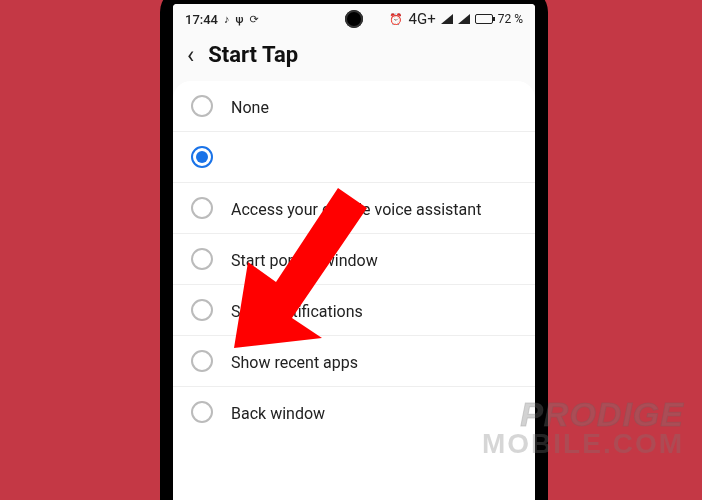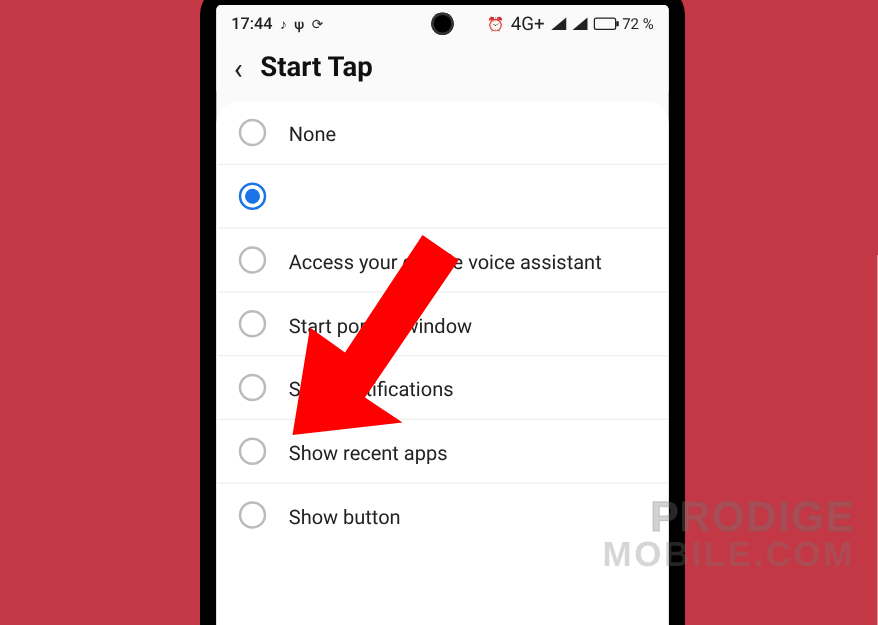--- a/index.html
+++ b/index.html
@@ -141,20 +141,21 @@
     bottom: 40px;
     text-align: right;
     pointer-events: none;
     z-index: 60;
     opacity: 0.55;
   }
   .wm-top {
     font-family: Arial, sans-serif;
     font-size: 34px;
     font-weight: 900;
+    font-style: italic;
     letter-spacing: 1px;
     color: rgba(120,120,120,0.6);
     -webkit-text-stroke: 1px rgba(100,100,100,0.5);
     line-height: 0.9;
   }
   .wm-bot {
     font-family: Arial, sans-serif;
     font-size: 28px;
     font-weight: 900;
     letter-spacing: 2px;
@@ -210,21 +211,21 @@
       <div class="option-row">
         <span class="radio"></span>
         <span class="option-label">Show notifications</span>
       </div>
       <div class="option-row">
         <span class="radio"></span>
         <span class="option-label">Show recent apps</span>
       </div>
       <div class="option-row" style="border-bottom:none;">
         <span class="radio"></span>
-        <span class="option-label">Show button</span>
+        <span class="option-label">Back window</span>
       </div>
     </div>
 
   </div>
 </div>
 
 <svg class="arrow-overlay" viewBox="0 0 140 170">
   <polygon points="108,8 137,28 62,138 92,158 4,168 18,82 46,102" fill="#ff0000"></polygon>
 </svg>
 

